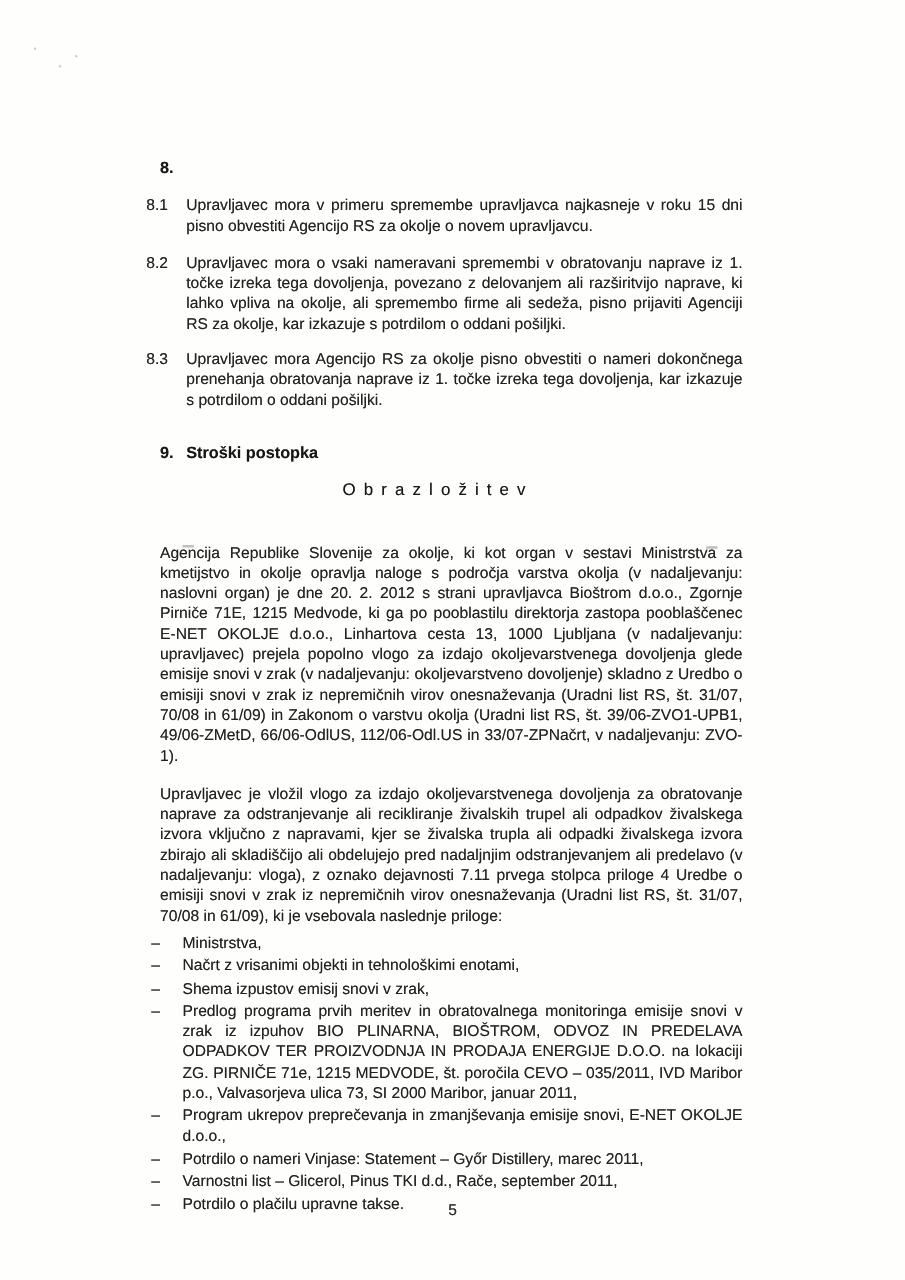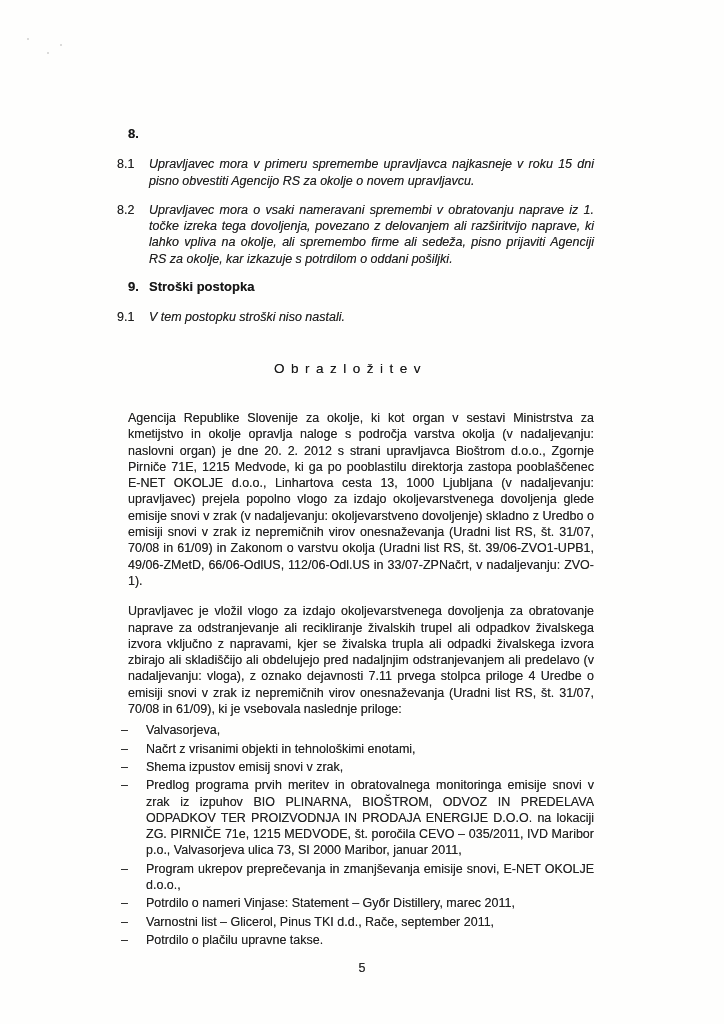--- a/index.html
+++ b/index.html
@@ -36,21 +36,21 @@
     box-sizing: border-box;
     padding-left: 21px;
     font-weight: bold;
   }
   .section-heading {
     font-weight: bold;
     font-size: 13px;
     color: #171717;
     margin-bottom: 14px;
   }
-  .item-text { flex: 1 1 auto; text-align: justify; font-style: italic; }
+  .item-text { flex: 1 1 auto; text-align: justify; }
   .mb13 { margin-bottom: 13px; }
   .mb12 { margin-bottom: 12px; }
   .mb26 { margin-bottom: 26px; }
   .mb35 { margin-bottom: 35px; }
   .explanation-title {
     text-align: center;
     font-weight: normal;
     font-size: 13.5px;
     color: #171717;
     letter-spacing: 0.48em;
@@ -104,41 +104,41 @@
     <div class="row mb13">
       <span class="num">8.1</span>
       <span class="item-text">Upravljavec mora v primeru spremembe upravljavca najkasneje v roku 15 dni pisno obvestiti Agencijo RS za okolje o novem upravljavcu.</span>
     </div>
 
     <div class="row mb12">
       <span class="num">8.2</span>
       <span class="item-text">Upravljavec mora o vsaki nameravani spremembi v obratovanju naprave iz 1. točke izreka tega dovoljenja, povezano z delovanjem ali razširitvijo naprave, ki lahko vpliva na okolje, ali spremembo firme ali sedeža, pisno prijaviti Agenciji RS za okolje, kar izkazuje s potrdilom o oddani pošiljki.</span>
     </div>
 
+    <div class="row mb26">
+      <span class="num">8.3</span>
+      <span class="item-text">Upravljavec mora Agencijo RS za okolje pisno obvestiti o nameri dokončnega prenehanja obratovanja naprave iz 1. točke izreka tega dovoljenja, kar izkazuje s potrdilom o oddani pošiljki.</span>
+    </div>
 
     <div class="row section-heading">
       <span class="head-num">9.</span>
       <span>Stroški postopka</span>
     </div>
 
-    <div class="row mb35">
-      <span class="num">9.1</span>
-      <span class="item-text">V tem postopku stroški niso nastali.</span>
-    </div>
 
     <div class="explanation-title">Obrazložitev</div>
 
     <div class="para">Agencija Republike Slovenije za okolje, ki kot organ v sestavi Ministrstva za kmetijstvo in okolje opravlja naloge s področja varstva okolja (v nadaljevanju: naslovni organ) je dne 20. 2. 2012 s strani upravljavca Bioštrom d.o.o., Zgornje Pirniče 71E, 1215 Medvode, ki ga po pooblastilu direktorja zastopa pooblaščenec E-NET OKOLJE d.o.o., Linhartova cesta 13, 1000 Ljubljana (v nadaljevanju: upravljavec) prejela popolno vlogo za izdajo okoljevarstvenega dovoljenja glede emisije snovi v zrak (v nadaljevanju: okoljevarstveno dovoljenje) skladno z Uredbo o emisiji snovi v zrak iz nepremičnih virov onesnaževanja (Uradni list RS, št. 31/07, 70/08 in 61/09) in Zakonom o varstvu okolja (Uradni list RS, št. 39/06-ZVO1-UPB1, 49/06-ZMetD, 66/06-OdlUS, 112/06-Odl.US in 33/07-ZPNačrt, v nadaljevanju: ZVO-1).</div>
 
     <div class="para last">Upravljavec je vložil vlogo za izdajo okoljevarstvenega dovoljenja za obratovanje naprave za odstranjevanje ali recikliranje živalskih trupel ali odpadkov živalskega izvora vključno z napravami, kjer se živalska trupla ali odpadki živalskega izvora zbirajo ali skladiščijo ali obdelujejo pred nadaljnjim odstranjevanjem ali predelavo (v nadaljevanju: vloga), z oznako dejavnosti 7.11 prvega stolpca priloge 4 Uredbe o emisiji snovi v zrak iz nepremičnih virov onesnaževanja (Uradni list RS, št. 31/07, 70/08 in 61/09), ki je vsebovala naslednje priloge:</div>
 
     <div>
       <div class="att-row">
         <span class="bullet">–</span>
-        <span class="att-text">Valvasorjeva,</span>
+        <span class="att-text">Ministrstva,</span>
       </div>
       <div class="att-row">
         <span class="bullet">–</span>
         <span class="att-text">Načrt z vrisanimi objekti in tehnološkimi enotami,</span>
       </div>
       <div class="att-row">
         <span class="bullet">–</span>
         <span class="att-text">Shema izpustov emisij snovi v zrak,</span>
       </div>
       <div class="att-row">

